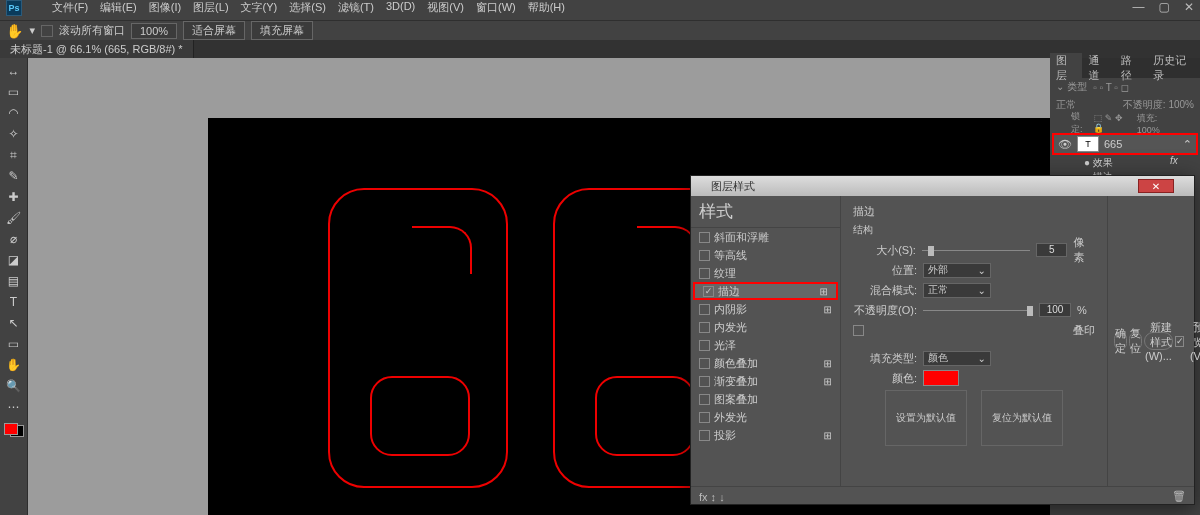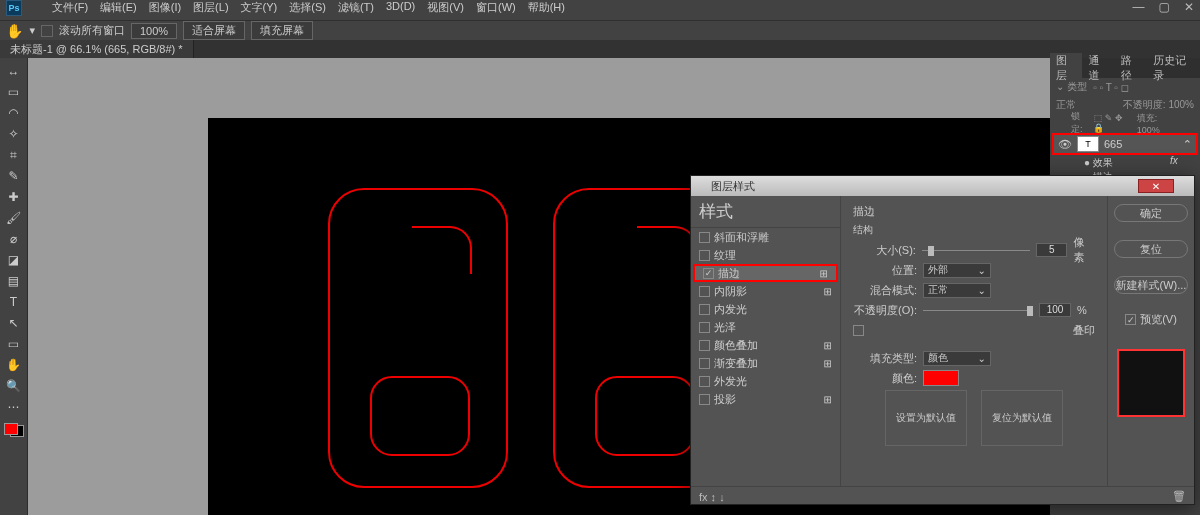--- a/index.html
+++ b/index.html
@@ -56,21 +56,21 @@
 .dlg-mid { flex: 1; padding: 8px 12px; border-right: 1px solid #444; }
 .dlg-mid .sec-title { font-size: 11px; margin-bottom: 4px; }
 .dlg-mid .row { display: flex; align-items: center; gap: 6px; height: 20px; font-size: 11px; }
 .dlg-mid .lab { width: 64px; text-align: right; }
 .dlg-mid .slider { width: 110px; height: 1px; background: #888; position: relative; }
 .dlg-mid .slider .h { position: absolute; top: -4px; width: 6px; height: 10px; background: #bbb; }
 .dlg-mid .inputnum { width: 32px; height: 14px; background: #3a3a3a; border: 1px solid #666; color: #ddd; text-align: center; font-size: 10px; }
 .dlg-mid .selbox { width: 68px; height: 15px; border: 1px solid #666; background: #3a3a3a; padding: 0 4px; display: flex; align-items: center; justify-content: space-between; font-size: 10px; }
 .dlg-mid .colorbox { width: 36px; height: 16px; background: #f00; border: 1px solid #888; }
 .dlg-mid .btn2 { border: 1px solid #666; padding: 20px 10px; font-size: 10px; }
-.dlg-right { width: 86px; padding: 8px 6px; display: flex; flex-direction: column; gap: 18px; align-items: center; text-align: right; }
+.dlg-right { width: 86px; padding: 8px 6px; display: flex; flex-direction: row; gap: 2px; align-items: center; text-align: right; }
 .dlg-right .rbtn { width: 74px; height: 18px; border: 1px solid #777; border-radius: 9px; display: flex; align-items: center; justify-content: center; font-size: 11px; }
 .dlg-right .preview { width: 68px; height: 68px; background: #111; border: 2px solid #f33; margin-top: 4px; }
 .dlg-foot { height: 20px; border-top: 1px solid #444; display: flex; align-items: center; padding: 0 8px; color: #bbb; font-size: 11px; justify-content: space-between; }
 </style>
 </head>
 <body>
 
 <div class="app-bar">
   <div class="ps">Ps</div>
   <div class="menus">
@@ -184,20 +184,24 @@
   </div>
   <div class="dlg-body">
     <div class="dlg-left">
       <div class="hdr">样式</div>
       <div class="style-row">
           <span class="ck"></span>
           <span>斜面和浮雕</span>
         </div>
       <div class="style-row">
           <span class="ck"></span>
+          <span>等高线</span>
+        </div>
+      <div class="style-row">
+          <span class="ck"></span>
           <span>纹理</span>
         </div>
       <div class="style-row hl">
           <span class="ck">✓</span>
           <span>描边</span>
           <span class="plus">⊞</span>
         </div>
       <div class="style-row">
           <span class="ck"></span>
           <span>内阴影</span>
@@ -213,20 +217,24 @@
         </div>
       <div class="style-row">
           <span class="ck"></span>
           <span>颜色叠加</span>
           <span class="plus">⊞</span>
         </div>
       <div class="style-row">
           <span class="ck"></span>
           <span>渐变叠加</span>
           <span class="plus">⊞</span>
+        </div>
+      <div class="style-row">
+          <span class="ck"></span>
+          <span>图案叠加</span>
         </div>
       <div class="style-row">
           <span class="ck"></span>
           <span>外发光</span>
         </div>
       <div class="style-row">
           <span class="ck"></span>
           <span>投影</span>
           <span class="plus">⊞</span>
         </div>

